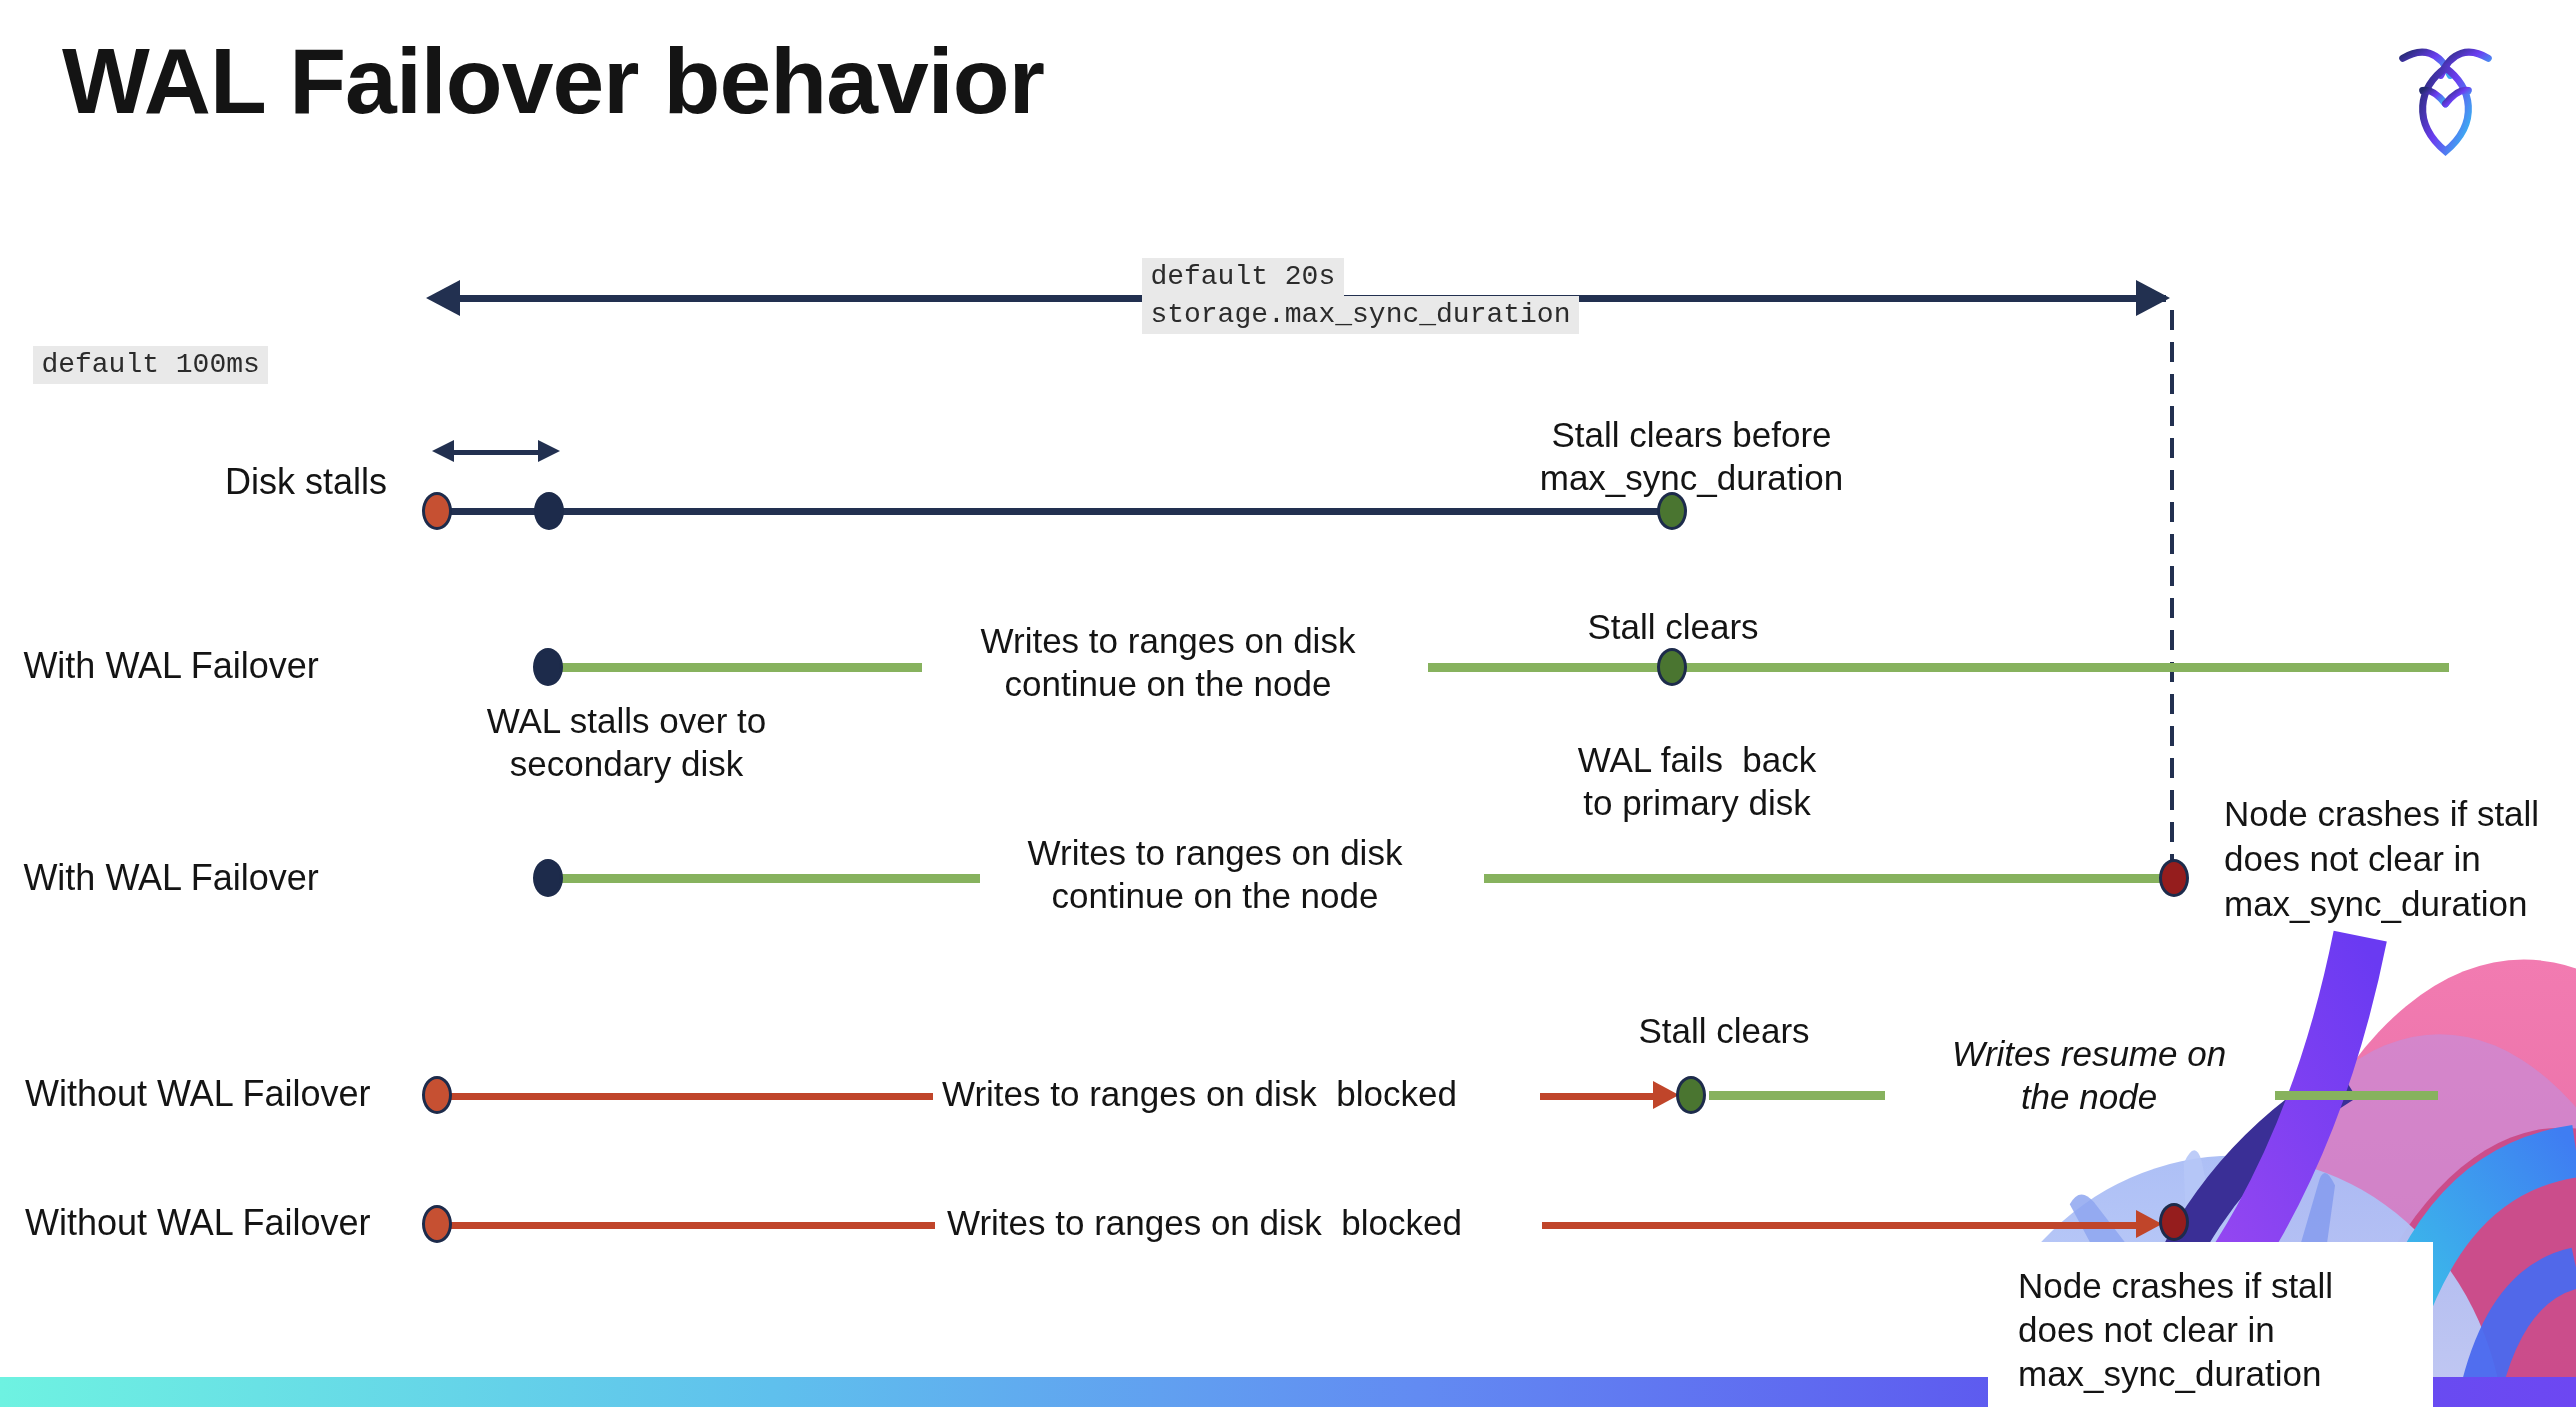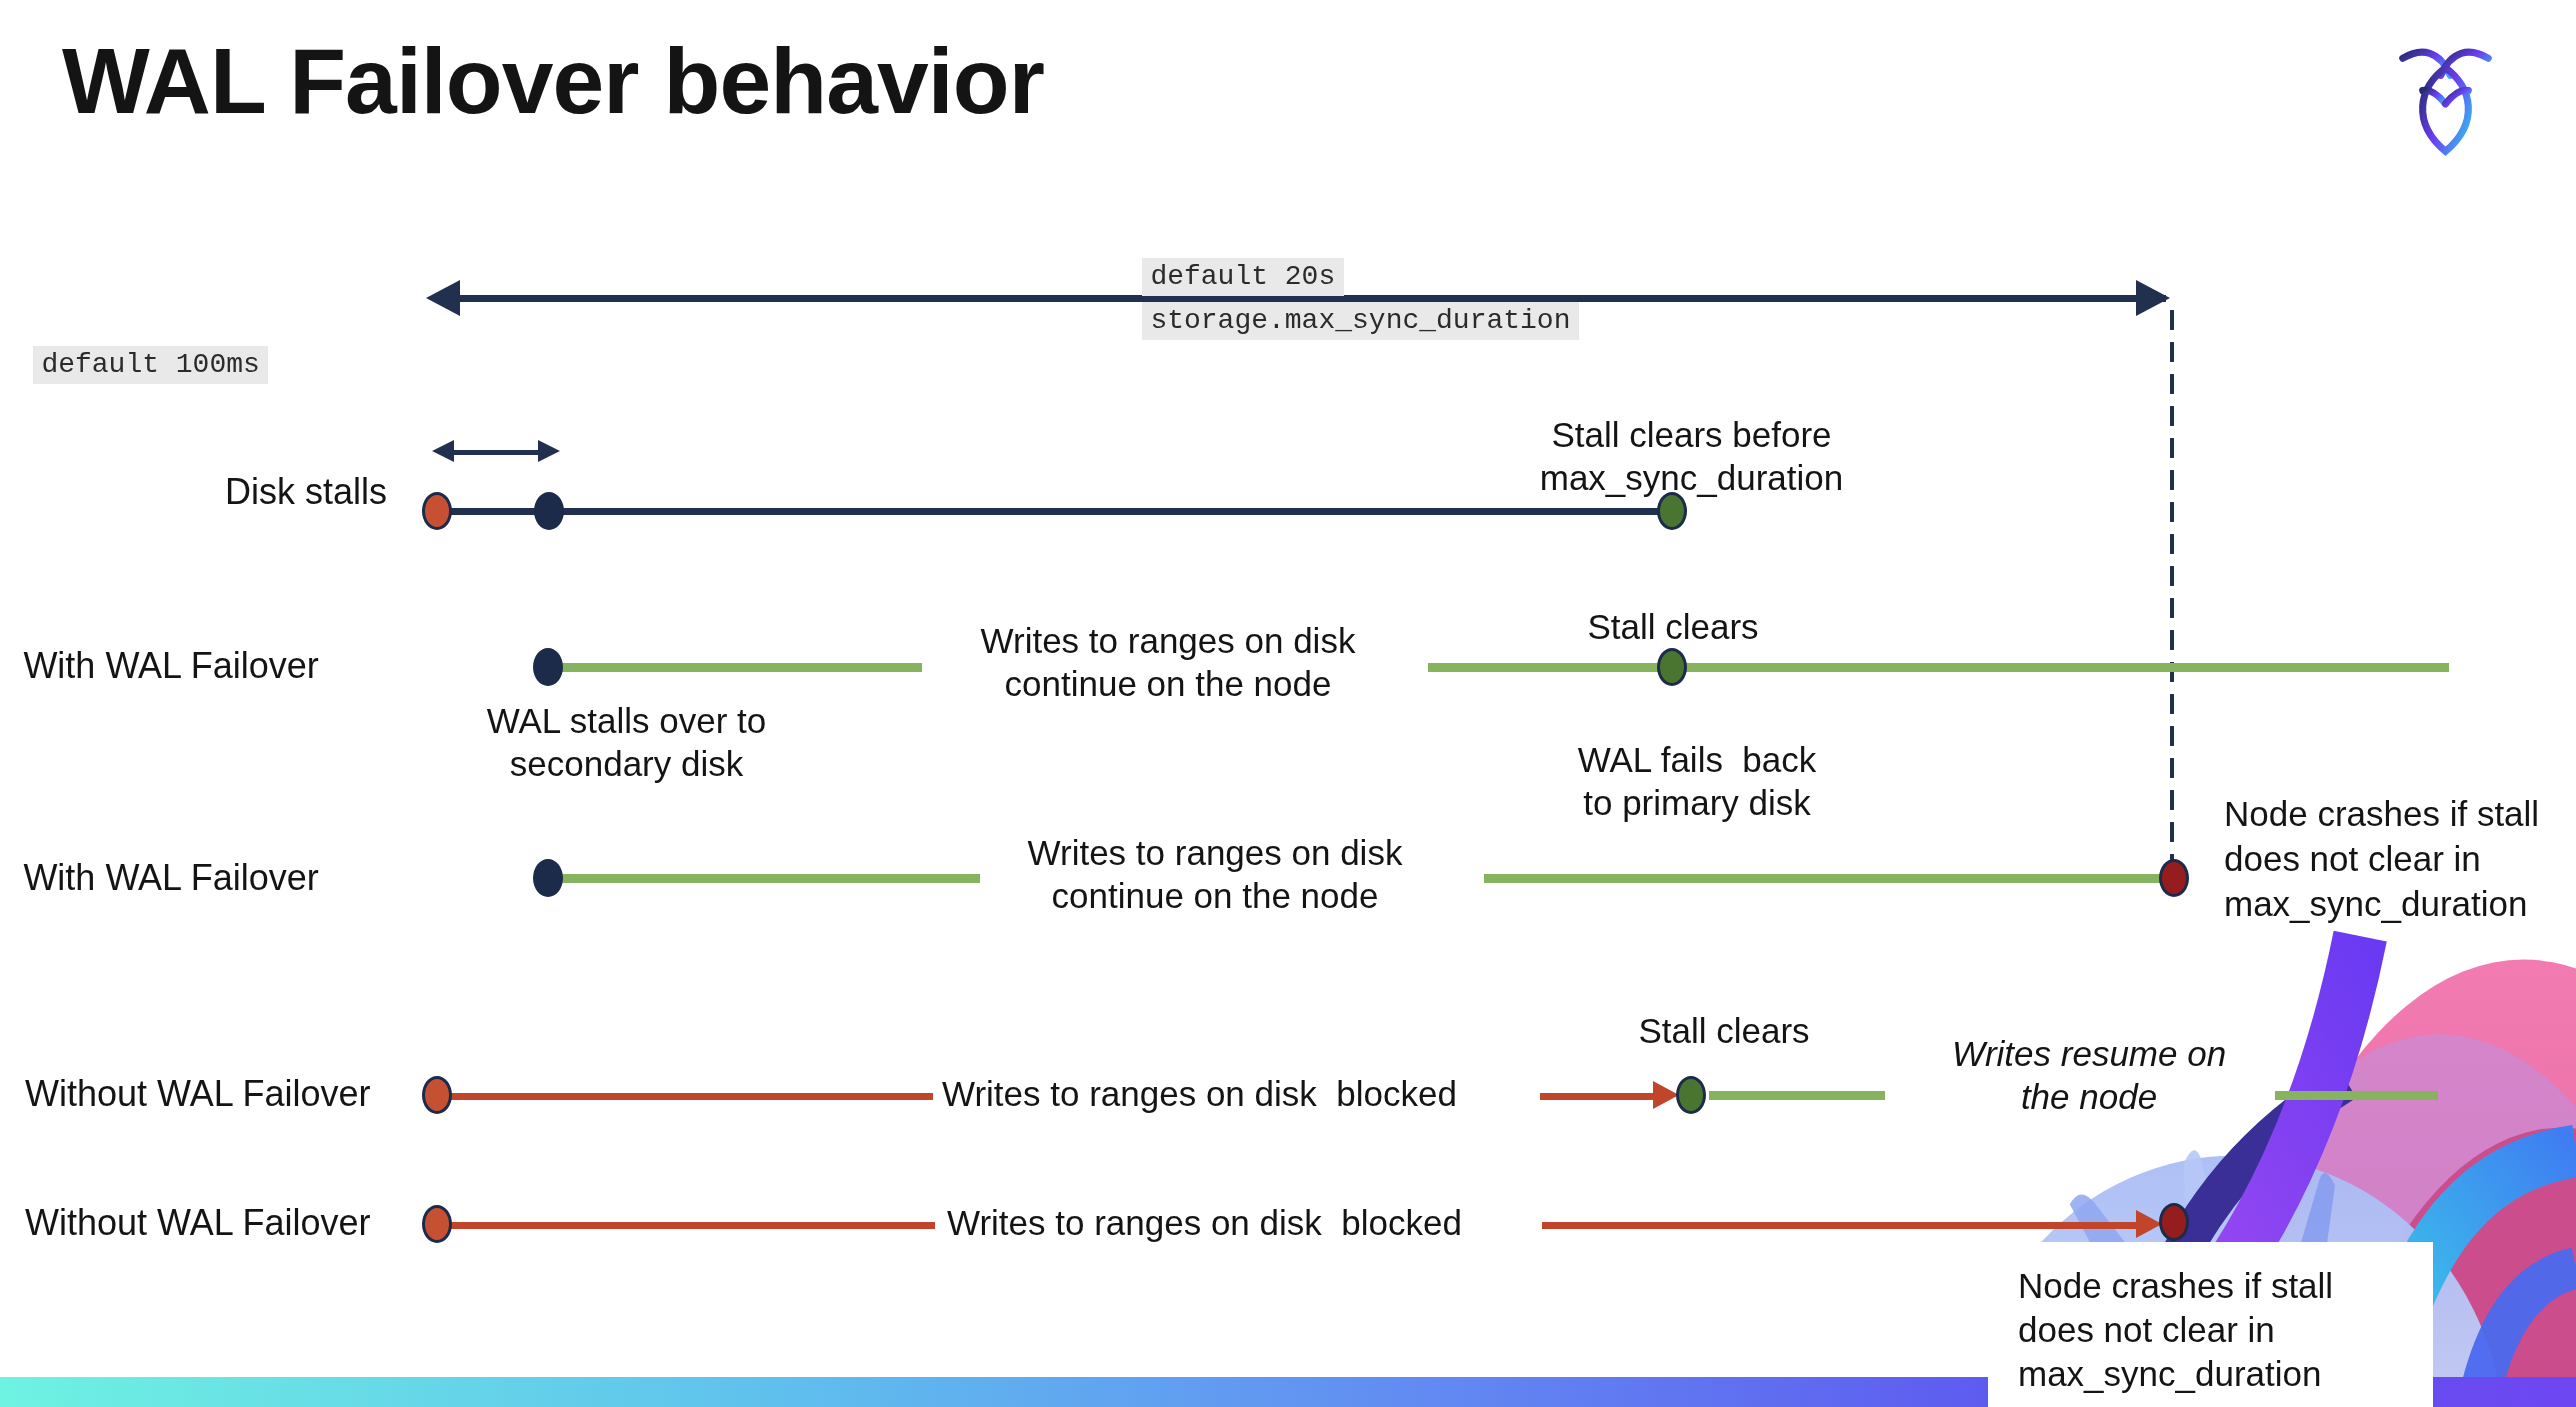--- a/index.html
+++ b/index.html
@@ -10,21 +10,21 @@
   html,body{margin:0;padding:0;}
   body{font-family:"Liberation Sans",sans-serif;color:var(--text);}
   .slide{position:relative;width:2576px;height:1408px;background:#ffffff;overflow:hidden;}
 
   .title{position:absolute;left:62px;top:28px;font-size:93px;font-weight:bold;letter-spacing:-0.9px;z-index:3;}
 
   .logo{position:absolute;left:2398px;top:45px;width:95px;height:112px;z-index:3;}
 
   
   .codeblock{position:absolute;z-index:3;font-family:"Liberation Mono",monospace;font-size:28px;line-height:34px;color:#2b2b2b;}
-  .codeblock span{display:table;background:var(--code-bg);padding:1.9px 8.4px;margin-bottom:6px;}
+  .codeblock span{display:table;background:var(--code-bg);padding:1.9px 8.4px;margin-bottom:0;}
 
   
   .hline{position:absolute;z-index:3;}
   .navy-l{background:var(--navy);}
   .green-l{background:var(--green-line);}
   .red-l{background:var(--red-line);}
   .tri{position:absolute;width:0;height:0;z-index:3;}
 
   .dashed-v{position:absolute;left:2170px;top:310px;width:3.7px;height:553px;z-index:3;
     background:repeating-linear-gradient(to bottom,var(--navy) 0px,var(--navy) 19.6px,transparent 19.6px,transparent 32px);}
@@ -121,21 +121,21 @@
   <div class="codeblock" style="left:33px;top:346px;">
     <span>default 100ms</span>
   </div>
 
   <div class="hline navy-l" style="left:443px;top:450px;width:107px;height:4.7px;"></div>
   <div class="tri" style="left:432px;top:440px;border-top:11.2px solid transparent;border-bottom:11.2px solid transparent;border-right:22.4px solid var(--navy);"></div>
   <div class="tri" style="left:538px;top:440px;border-top:11.2px solid transparent;border-bottom:11.2px solid transparent;border-left:22.4px solid var(--navy);"></div>
 
   <div class="dashed-v"></div>
 
-  <div class="rowlabel" style="left:225px;top:493px;">Disk stalls</div>
+  <div class="rowlabel" style="left:225px;top:483px;">Disk stalls</div>
   <div class="hline navy-l" style="left:449px;top:508px;width:1224px;height:6.5px;"></div>
   <div class="dot red" style="left:422px;top:492px;"></div>
   <div class="dot navy" style="left:534px;top:492px;"></div>
   <div class="dot green" style="left:1657px;top:492px;"></div>
   <div class="cap" style="left:1514px;top:413px;width:355px;">
     <div>Stall clears before</div>
     <div>max_sync_duration</div>
   </div>
 
   <div class="rowlabel" style="left:23.4px;top:667px;">With WAL Failover</div>

